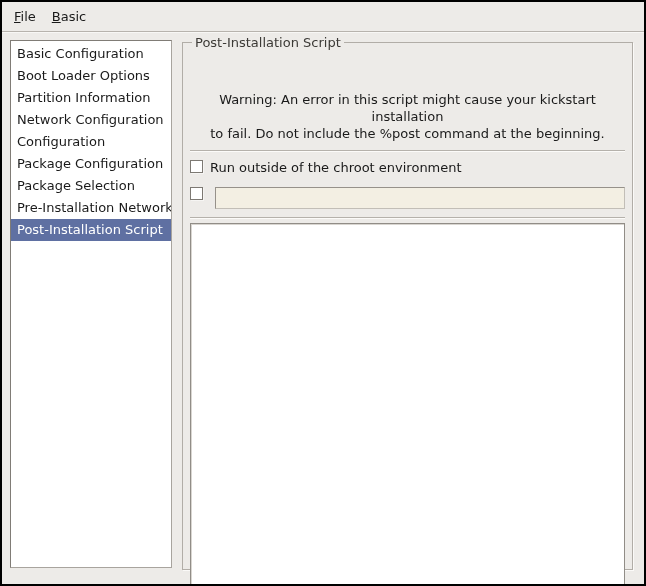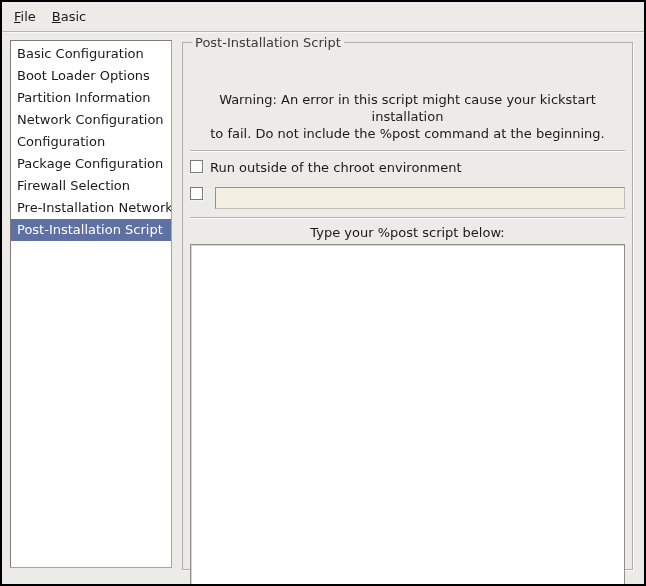--- a/index.html
+++ b/index.html
@@ -150,21 +150,21 @@
     <span class="menu-item">Basic</span>
   </div>
 
   <div class="sidebar-list">
       <div class="list-item">Basic Configuration</div>
       <div class="list-item">Boot Loader Options</div>
       <div class="list-item">Partition Information</div>
       <div class="list-item">Network Configuration</div>
       <div class="list-item">Configuration</div>
       <div class="list-item">Package Configuration</div>
-      <div class="list-item">Firewall Selection</div>
+      <div class="list-item">Package Selection</div>
       <div class="list-item">Pre-Installation Network</div>
       <div class="list-item selected">Post-Installation Script</div>
     </div>
 
   <fieldset class="frame">
     <legend>Post-Installation Script</legend>
     <div class="frame-body">
       <div class="warning">Warning: An error in this script might cause your kickstart installation
 to fail. Do not include the %post command at the beginning.</div>
 
@@ -175,19 +175,18 @@
         <span class="check-label">Run outside of the chroot environment</span>
       </div>
 
       <div class="check-row">
         <span class="checkbox"></span>
         <input type="text" class="entry" value="" style="">
       </div>
 
       <div class="sep"></div>
 
-      <div class="type-label">Type your %post script below:</div>
 
       <textarea class="script" spellcheck="false" style=""></textarea>
     </div>
   </fieldset>
 
 </div>
 
 </body></html>

